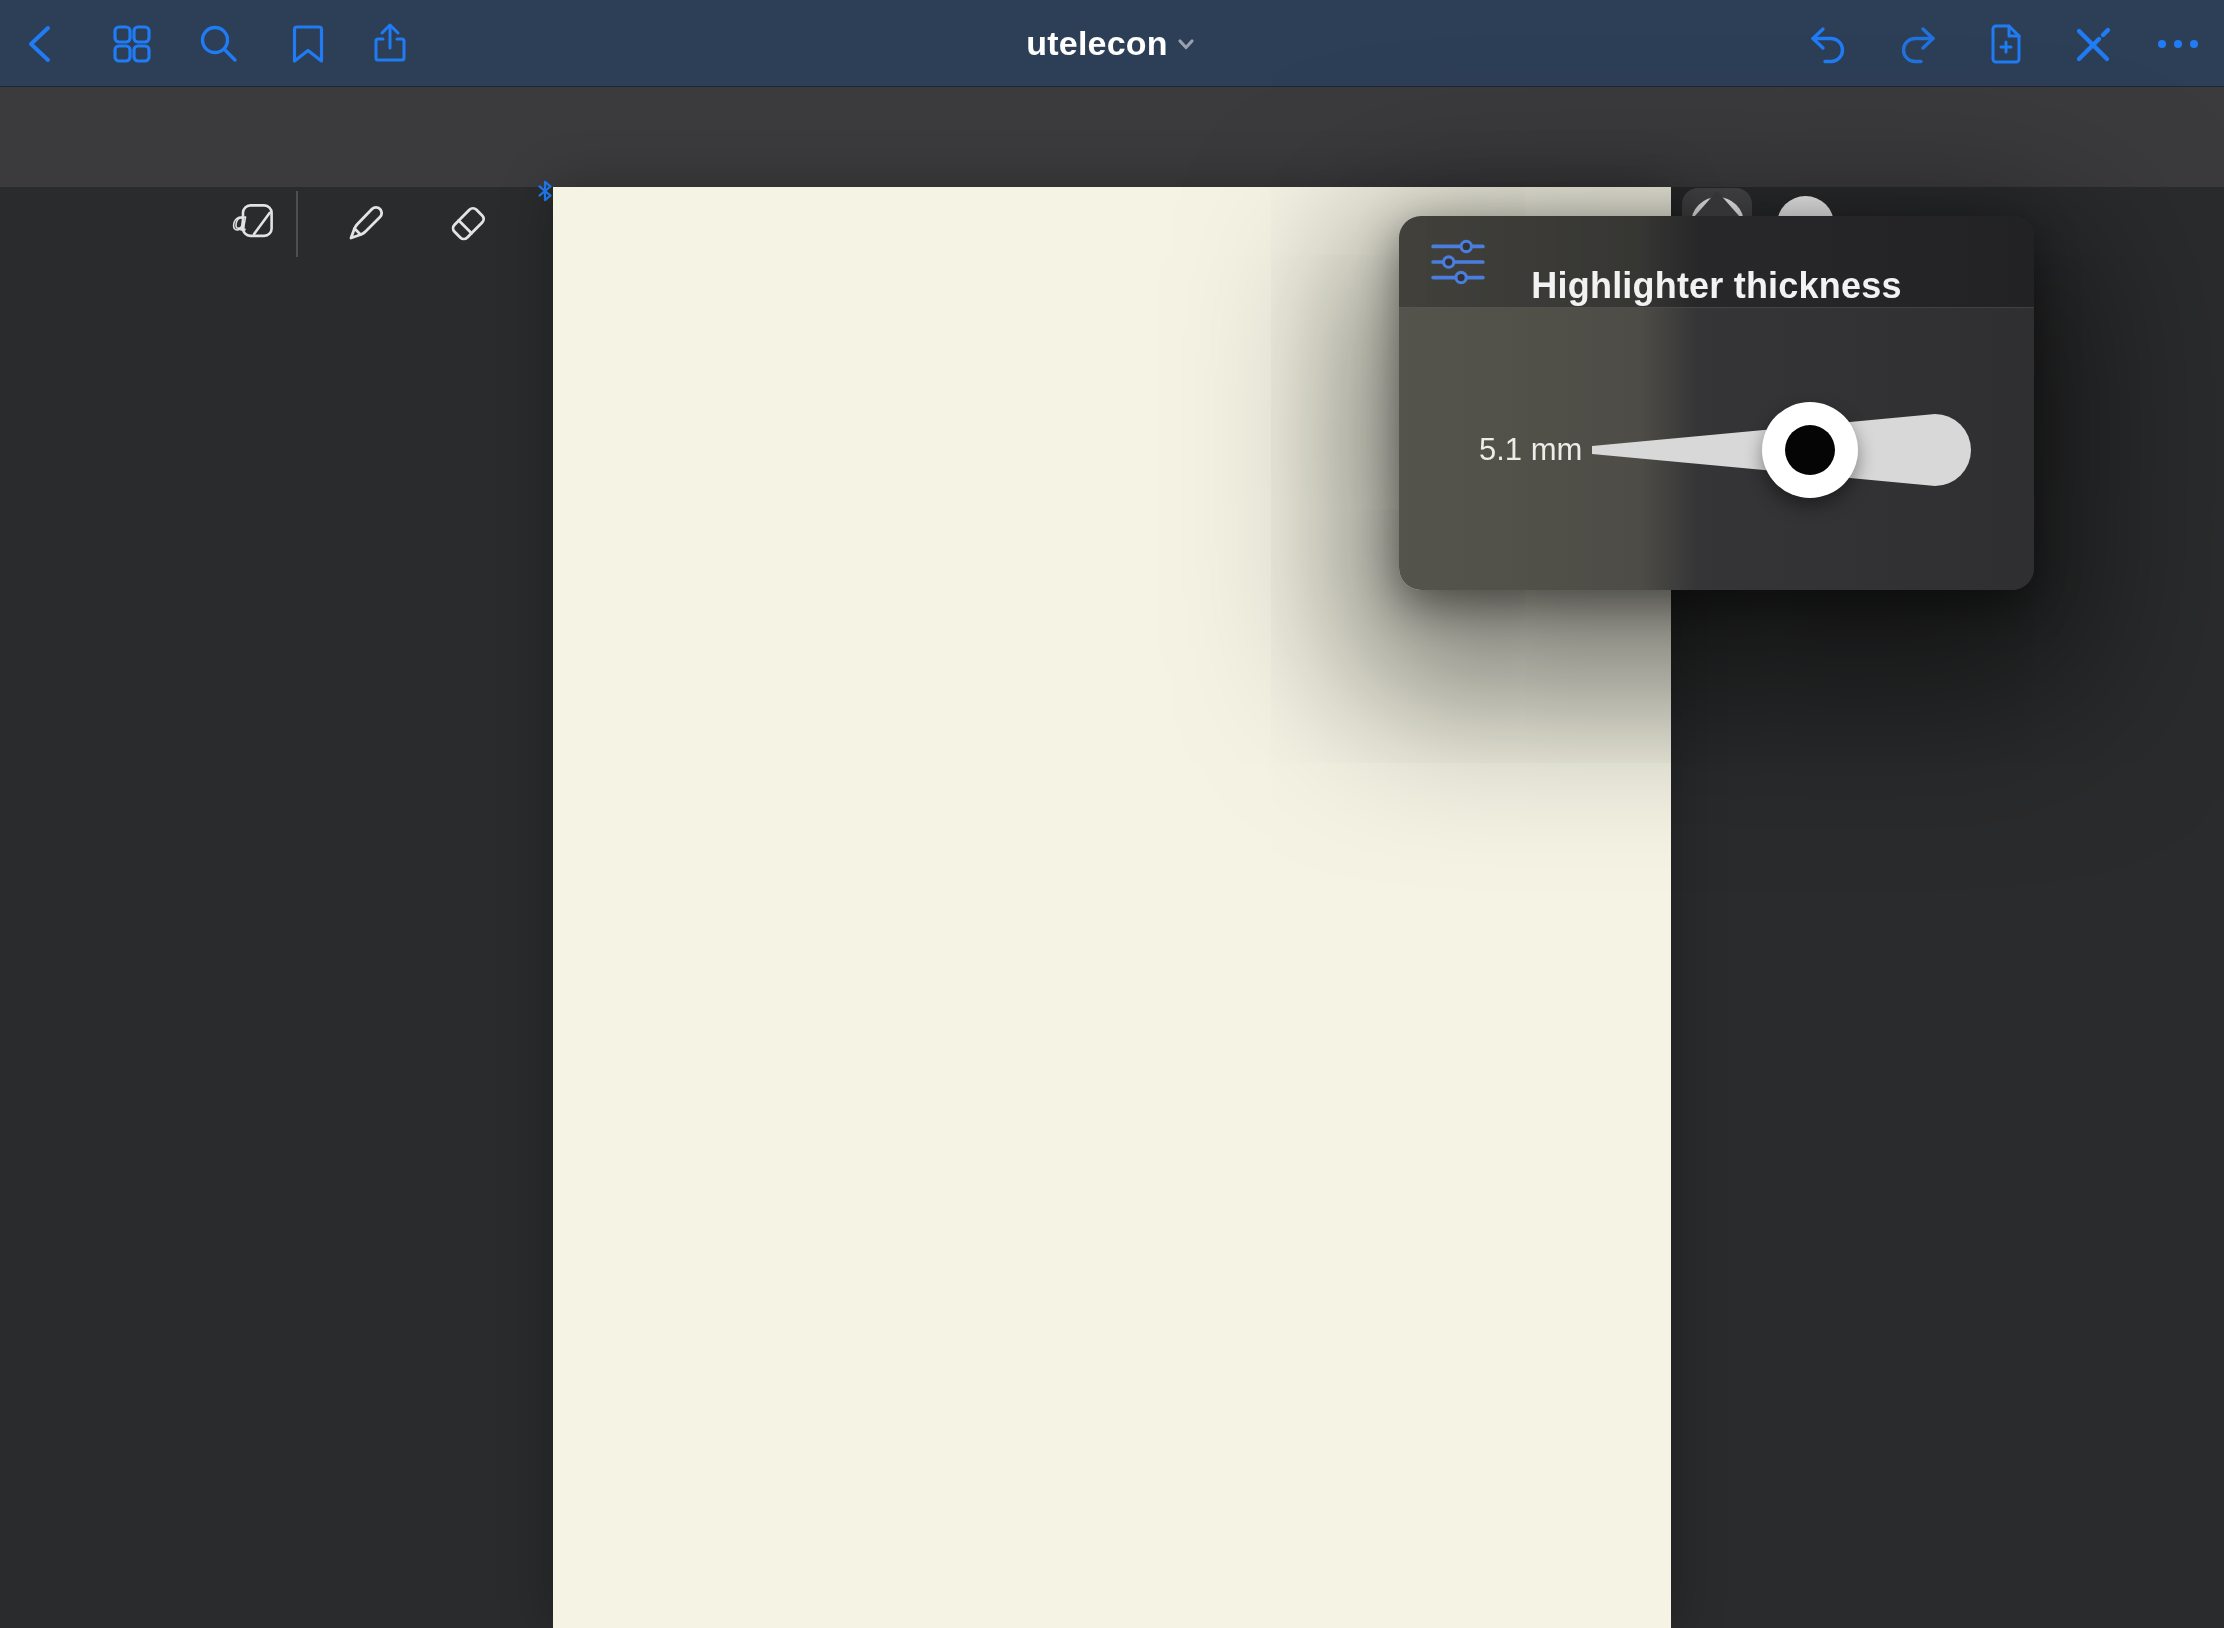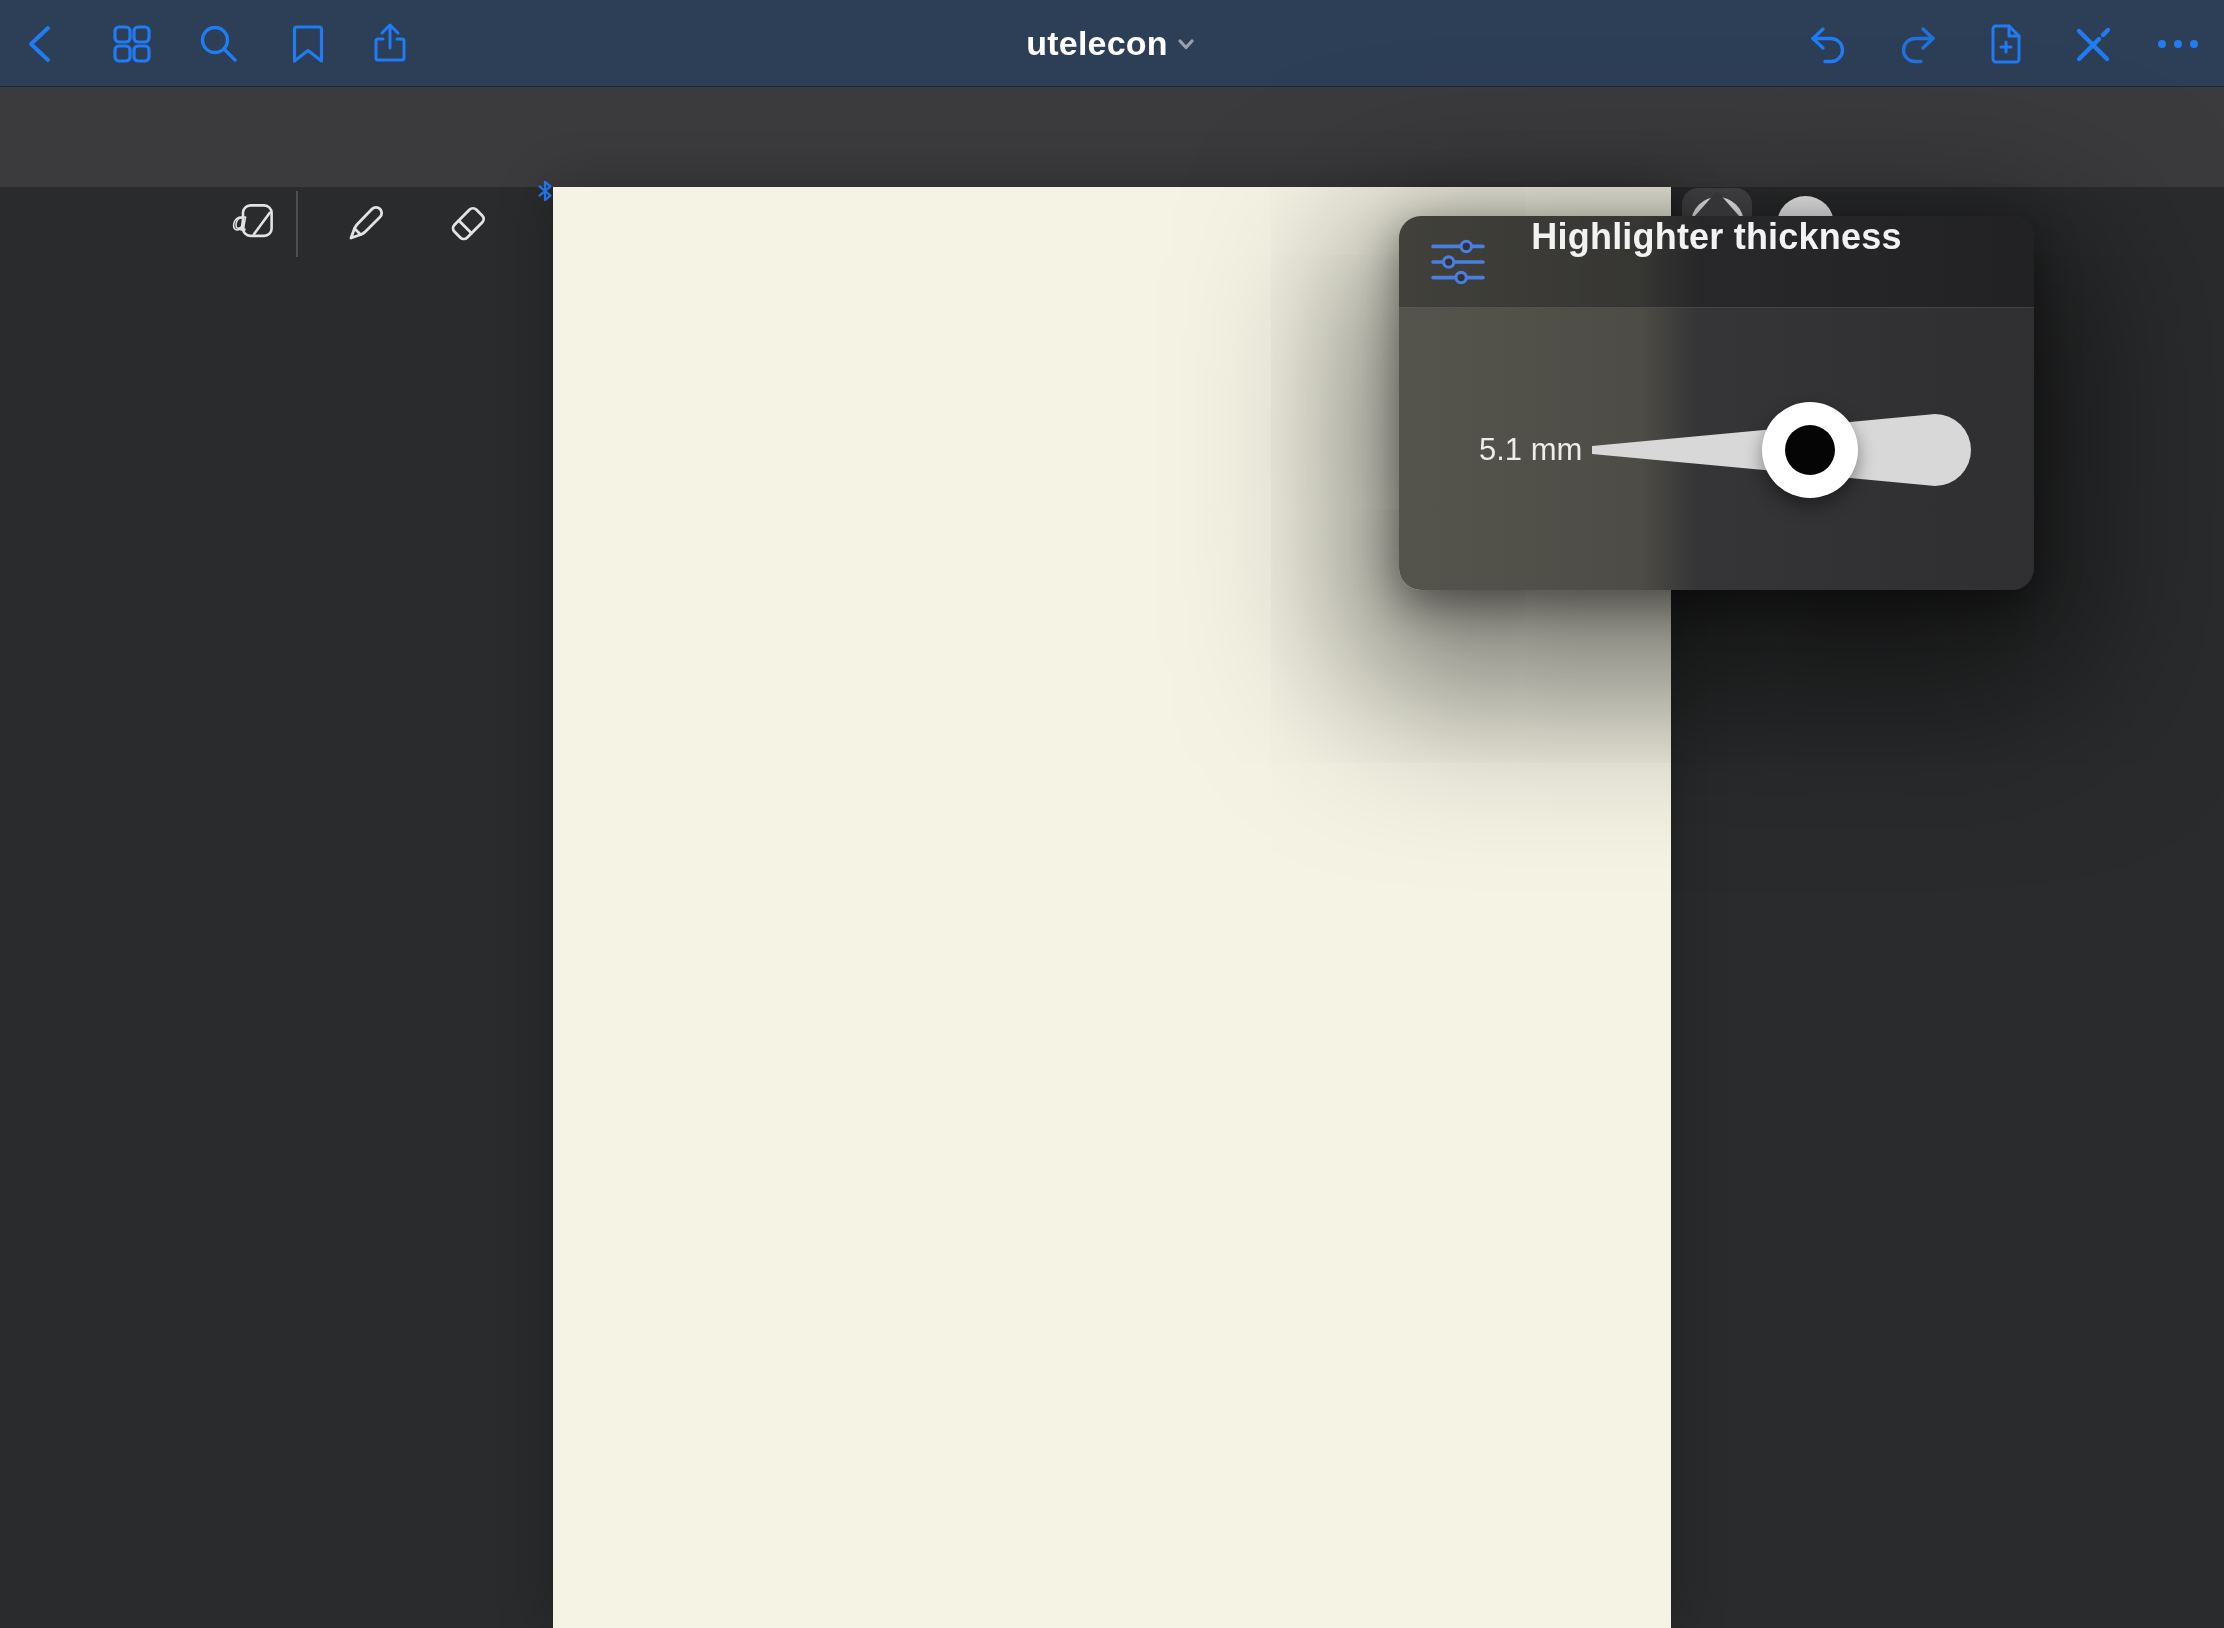--- a/index.html
+++ b/index.html
@@ -83,21 +83,21 @@
     width:0; height:0;
     border-left:23px solid transparent;
     border-right:23px solid transparent;
     border-bottom:26px solid #343436;
   }
   .pop-header {
     position:absolute; left:0; top:0; width:635px; height:92px;
     border-radius:22px 22px 0 0;
     background:linear-gradient(90deg, rgba(30,30,30,.35) 0%, rgba(25,25,27,.45) 45%, rgba(22,22,24,.5) 100%);
     border-bottom:1px solid rgba(130,130,136,.32);
-    display:flex; align-items:flex-start;
+    display:flex; align-items:flex-end;
   }
   .pop-header-icon { position:absolute; left:30px; top:17px; width:58px; height:58px; }
   .pop-title {
     width:100%; text-align:center; color:#f2f2f2;
     font-size:36px; font-weight:600; letter-spacing:.2px;
   }
   .pop-value {
     position:absolute; left:36px; top:214px; height:40px; line-height:40px;
     color:#ecece9; font-size:31px;margin-left:44px;
   }

